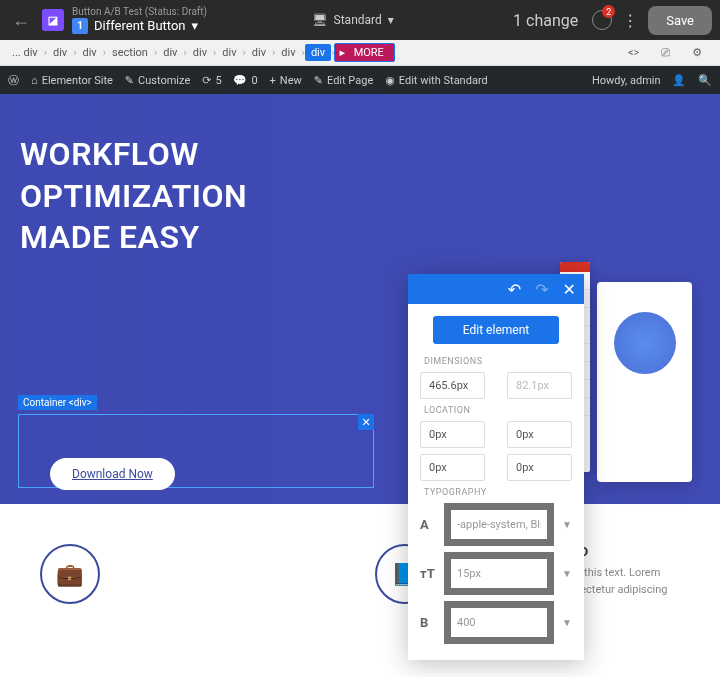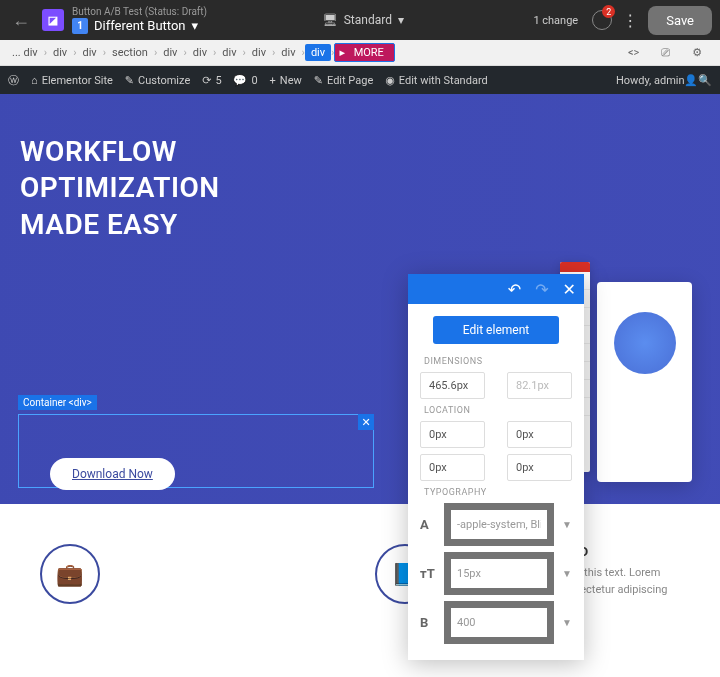--- a/index.html
+++ b/index.html
@@ -6,36 +6,36 @@
 body{width:720px;height:677px;overflow:hidden;background:#fff}
 .topbar{background:#2a2a2a;height:40px;display:flex;align-items:center;padding:0 8px;color:#ccc;font-size:11px}
 .topbar .logo{width:22px;height:22px;background:#7c4dff;border-radius:3px;margin:0 8px;display:flex;align-items:center;justify-content:center;color:#fff;font-weight:bold}
 .back-arrow{color:#999;font-size:18px;cursor:pointer;padding:0 4px}
 .title-group{display:flex;flex-direction:column;line-height:1.2}
 .status-text{font-size:10px;color:#999}
 .variant-row{display:flex;align-items:center;gap:6px;color:#fff;font-size:13px}
 .variant-num{background:#4285f4;color:#fff;width:16px;height:16px;border-radius:2px;display:inline-flex;align-items:center;justify-content:center;font-size:10px;font-weight:bold}
 .spacer{flex:1}
 .device-sel{display:flex;align-items:center;gap:6px;color:#ccc;font-size:12px;cursor:pointer}
-.changes{color:#ccc;font-size:11px;margin:16px 14px}
+.changes{color:#ccc;font-size:16px;margin:16px 14px}
 .notif-badge{position:relative;width:20px;height:20px;border:1.5px solid #888;border-radius:50%;display:flex;align-items:center;justify-content:center}
 .notif-badge::after{content:"2";position:absolute;top:-6px;right:-4px;background:#d93025;color:#fff;font-size:9px;width:13px;height:13px;border-radius:50%;display:flex;align-items:center;justify-content:center}
 .kebab{color:#ccc;font-size:16px;margin:0 10px;cursor:pointer}
 .save-btn{background:#737373;color:#fff;border:none;padding:7px 18px;border-radius:8px;font-size:13px;cursor:pointer}
 .breadcrumb{background:#f1f1f1;height:26px;display:flex;align-items:center;padding:0 6px;font-size:11px;color:#555;border-bottom:1px solid #ddd}
 .breadcrumb span{padding:2px 6px;cursor:pointer}
 .breadcrumb .sep{color:#aaa;padding:0}
 .breadcrumb .active{background:#1a73e8;color:#fff;border-radius:2px}
 .breadcrumb .more{background:#be185d;color:#fff;border:1px solid #1a73e8;padding:2px 4px;border-radius:2px}
 .bc-icons{margin-left:auto;display:flex;gap:10px;padding-right:6px;color:#666}
 .wpbar{background:#23282d;height:28px;display:flex;align-items:center;padding:0 8px;color:#ccc;font-size:11px;gap:12px}
 .wpbar .item{display:flex;align-items:center;gap:4px;cursor:pointer}
-.wpbar .right{margin-left:auto;display:flex;align-items:flex-end;gap:0}
+.wpbar .right{margin-left:auto;display:flex;align-items:flex-end;gap:12px}
 .hero{position:relative;height:410px;background:linear-gradient(rgba(60,70,180,0.85),rgba(60,70,180,0.85)),linear-gradient(90deg,#4a5ba8,#5c6bc0);padding:40px 20px}
-.hero h1{color:#fff;font-size:28px;font-weight:600;line-height:1.3;letter-spacing:0.5px}
+.hero h1{color:#fff;font-size:32px;font-weight:600;line-height:1.3;letter-spacing:0.5px}
 .sel-overlay{position:absolute;left:18px;top:320px;width:356px;height:74px;border:1px solid #4aa3ff}
 .sel-label{position:absolute;left:18px;top:301px;background:#1a73e8;color:#fff;font-size:10px;padding:2px 5px}
 .sel-close{position:absolute;left:358px;top:320px;width:16px;height:16px;background:#1a73e8;color:#fff;font-size:11px;display:flex;align-items:center;justify-content:center;cursor:pointer}
 .download-btn{position:absolute;left:50px;top:364px;background:#fff;color:#3b4a9f;border:none;padding:9px 22px;border-radius:18px;font-size:12px;text-decoration:underline;cursor:pointer}
 .preview-card{position:absolute;right:28px;top:188px;width:95px;height:200px;background:#fff;border-radius:4px;box-shadow:0 4px 20px rgba(0,0,0,0.2)}
 .preview-card .img{width:62px;height:62px;background:radial-gradient(circle,#5b8def,#4a6fd6);border-radius:50%;margin:30px auto 0}
 .side-panel{position:absolute;right:130px;top:168px;width:30px;height:210px;background:#fff;box-shadow:0 2px 10px rgba(0,0,0,0.15);border-radius:2px}
 .side-panel .hdr{height:10px;background:#d93025;border-radius:2px 2px 0 0}
 .side-panel .cell{height:18px;border-bottom:1px solid #eee}
 .inspector{position:absolute;left:408px;top:180px;width:176px;background:#fff;box-shadow:0 4px 24px rgba(0,0,0,0.25)}

